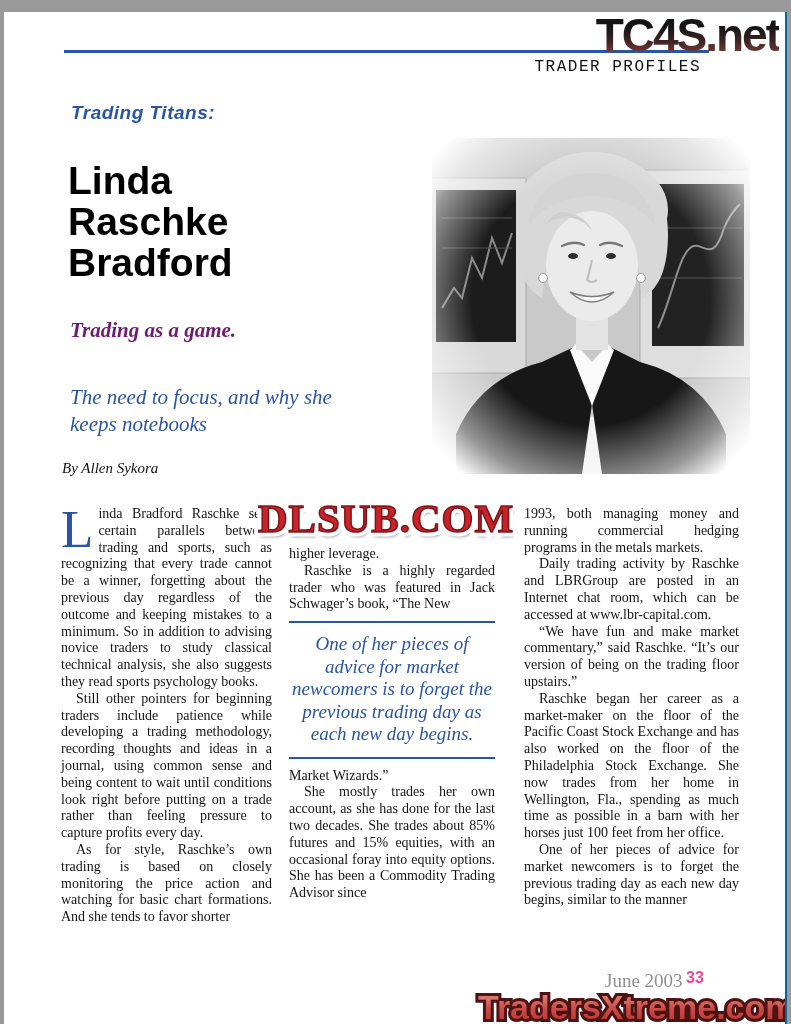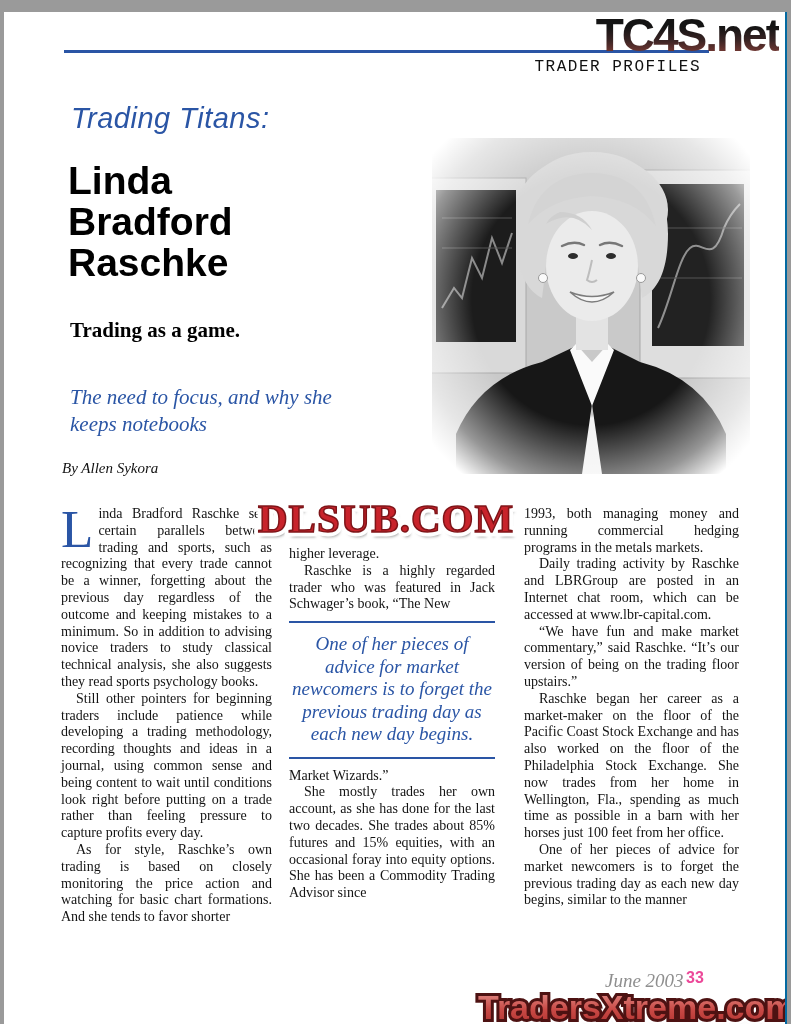--- a/index.html
+++ b/index.html
@@ -18,31 +18,31 @@
     background:linear-gradient(#141414 35%,#3a2424 60%,#7a3a34 85%,#8a4a42 100%);
     -webkit-background-clip:text;background-clip:text;color:transparent;
   }
   .section-label{
     position:absolute;top:46px;right:84px;
     font-family:Liberation Mono, monospace;font-size:16px;letter-spacing:1.5px;color:#111;
   }
   
   .kicker{
     position:absolute;left:67px;top:90px;
-    font-family:"Liberation Sans",sans-serif;font-weight:normal;font-style:italic;
-    font-size:29px;color:#2a55a5;letter-spacing:.5px;
+    font-family:"Liberation Sans",sans-serif;font-weight:bold;font-style:italic;
+    font-size:19px;color:#2a55a5;letter-spacing:.5px;
   }
   .title{
     position:absolute;left:64px;top:148px;
     font-family:Liberation Sans, sans-serif;font-weight:bold;
     font-size:39px;line-height:41px;color:#000;letter-spacing:0;
   }
   .deck1{
     position:absolute;left:66px;top:306px;
-    font-size:21px;font-weight:bold;color:#000000;
+    font-size:21px;font-weight:bold;font-style:italic;color:#701a75;
   }
   .deck2{
     position:absolute;left:66px;top:372px;width:310px;
     font-size:21px;font-weight:normal;font-style:italic;color:#2a55a5;line-height:27px;
   }
   .byline{
     position:absolute;left:58px;top:448px;
     font-size:15px;font-style:italic;color:#111;
   }
   
@@ -76,38 +76,38 @@
   .wm-dlsub .front{position:absolute;left:0;top:0;color:#c8232b;-webkit-text-stroke:1.5px #7e1418;}
   .wm-tx{position:absolute;left:474px;top:976px;height:42px;z-index:30;
     font-family:"Liberation Sans",sans-serif;font-weight:bold;font-size:34px;letter-spacing:0;white-space:nowrap;}
   .wm-tx .glow{position:absolute;left:0;top:0;color:#fff;-webkit-text-stroke:11px #ffffff;
     text-shadow:0 0 4px #fff,0 3px 4px rgba(150,150,150,.8);}
   .wm-tx .outline{position:absolute;left:0;top:0;color:#4d1212;-webkit-text-stroke:6px #4d1212;}
   .wm-tx .fill{position:absolute;left:0;top:0;
     background:linear-gradient(#e08a85 10%,#c94a46 55%,#b13230 95%);
     -webkit-background-clip:text;background-clip:text;color:transparent;}
   
-  .folio-issue{position:absolute;left:601px;top:958px;font-size:19px;font-style:italic;color:#8f8f8f;text-align:right;}
+  .folio-issue{position:absolute;left:601px;top:958px;font-size:19px;color:#8f8f8f;text-align:right;}
   .folio-page{position:absolute;left:682px;top:957px;
     font-family:"Liberation Sans",sans-serif;font-weight:bold;font-size:16px;color:#ec4899;}
 </style>
 </head>
 <body>
 
 <div class="page">
 
   <div class="rule-top"></div>
   <div class="logo-tc4s">TC4S.net</div>
   <div class="section-label">TRADER PROFILES</div>
 
   <div class="kicker">Trading Titans:</div>
   <div class="title">
     <div>Linda</div>
+    <div>Raschke</div>
     <div>Bradford</div>
-    <div>Raschke</div>
   </div>
   <div class="deck1">Trading as a game.</div>
   <div class="deck2">The need to focus, and why she keeps notebooks</div>
   <div class="byline">By Allen Sykora</div>
 
   <div class="photo">
     <svg width="318" height="336" viewBox="0 0 318 336" xmlns="http://www.w3.org/2000/svg">
       <defs>
         <radialGradient id="fade" cx="50%" cy="48%" r="68%">
           <stop offset="55%" stop-color="#ffffff" stop-opacity="0"></stop>

